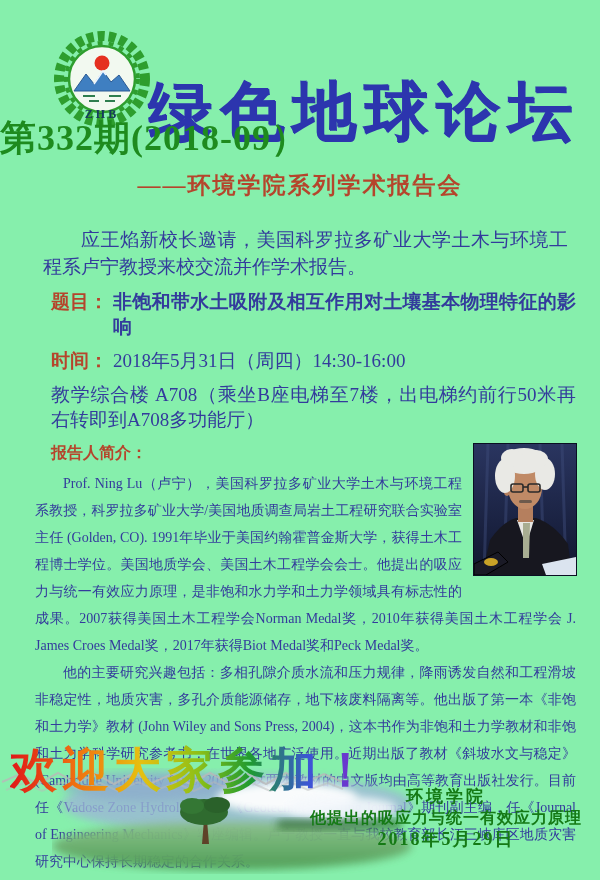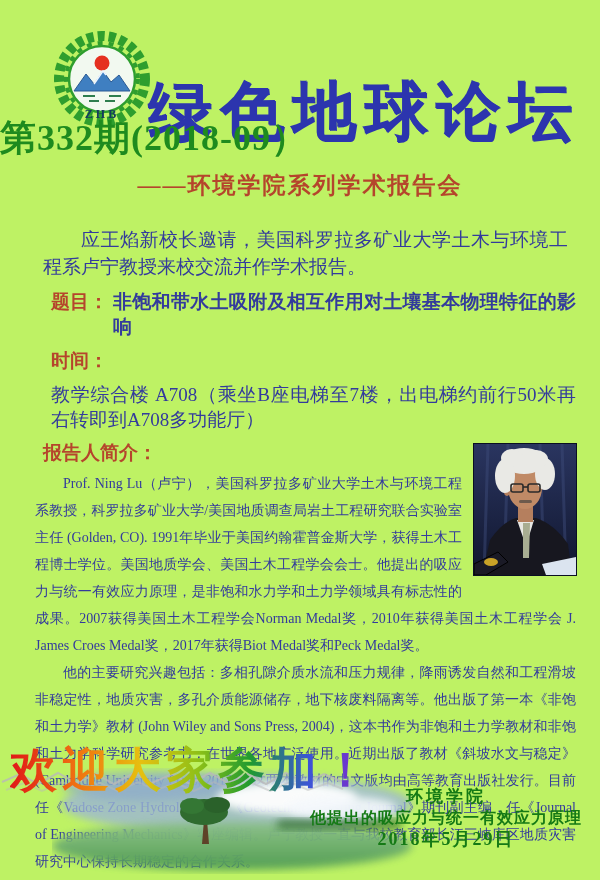--- a/index.html
+++ b/index.html
@@ -1,18 +1,18 @@
 <!DOCTYPE html>
 <html><head>
 <meta charset="utf-8">
 <style>
   html,body{margin:0;padding:0;background:#888;}
   .page{
     position:relative;width:600px;height:880px;margin:0 auto;
-    background:#bef264;overflow:hidden;
+    background:#86efac;overflow:hidden;
     font-family:"Liberation Serif","DejaVu Serif",serif;
   }
   
   .logo{position:absolute;left:53px;top:28px;width:98px;height:102px;}
   .main-title{
     position:absolute;left:148px;top:30px;width:430px;height:86px;
     text-align:center;font-size:64px;line-height:86px;font-weight:900;
     color:#2c35ae;letter-spacing:8px;white-space:nowrap;
     text-shadow:1px 1px 0 #2c35ae;
     font-family:Liberation Mono, monospace;
@@ -36,21 +36,21 @@
   .info-row{display:flex;margin-top:9px;font-size:19px;line-height:25px;margin-left:16px;}
   .info-label{color:#b5452c;font-weight:700;white-space:nowrap;margin-right:5px;}
   .info-value{color:#333b9c;flex:1;text-align:justify;}
   .info-row.topic .info-value{font-weight:700;}
   .bio{margin-top:8px;}
   .bio-photo{
     float:right;width:102px;height:131px;margin:4px 0 6px 12px;
     box-shadow:0 0 0 1px #0a0f22;
   }
   .bio-heading{
-    margin:0 0 4px 8px;font-size:19px;line-height:26px;
+    margin:0 0 4px 16px;font-size:16px;line-height:26px;
     color:#b5452c;font-weight:700;font-family:Liberation Serif, serif;
   }
   .bio p{
     margin:0;font-size:14px;line-height:27px;color:#333b9c;
     text-indent:2em;text-align:justify;
   }
   
   .footer{position:absolute;left:0;top:742px;width:600px;height:138px;}
   .landscape{position:absolute;left:52px;top:26px;width:385px;height:106px;}
   .squiggles{position:absolute;left:0;top:22px;width:345px;height:34px;}
@@ -97,20 +97,21 @@
 
   <div class="main">
     <p class="intro">应王焰新校长邀请，美国科罗拉多矿业大学土木与环境工程系卢宁教授来校交流并作学术报告。</p>
 
     <div class="info-row topic">
       <span class="info-label">题目：</span>
       <span class="info-value">非饱和带水土吸附及相互作用对土壤基本物理特征的影响</span>
     </div>
     <div class="info-row">
       <span class="info-label">时间：</span>
+      <span class="info-value">2018年5月31日（周四）14:30-16:00</span>
     </div>
     <div class="info-row">
       <span class="info-value">教学综合楼 A708（乘坐B座电梯至7楼，出电梯约前行50米再右转即到A708多功能厅）</span>
     </div>
 
     <div class="bio">
       <div class="bio-photo">
         <svg viewBox="0 0 102 131" width="102" height="131">
           <defs>
             <linearGradient id="curtain" x1="0" y1="0" x2="0" y2="1">

